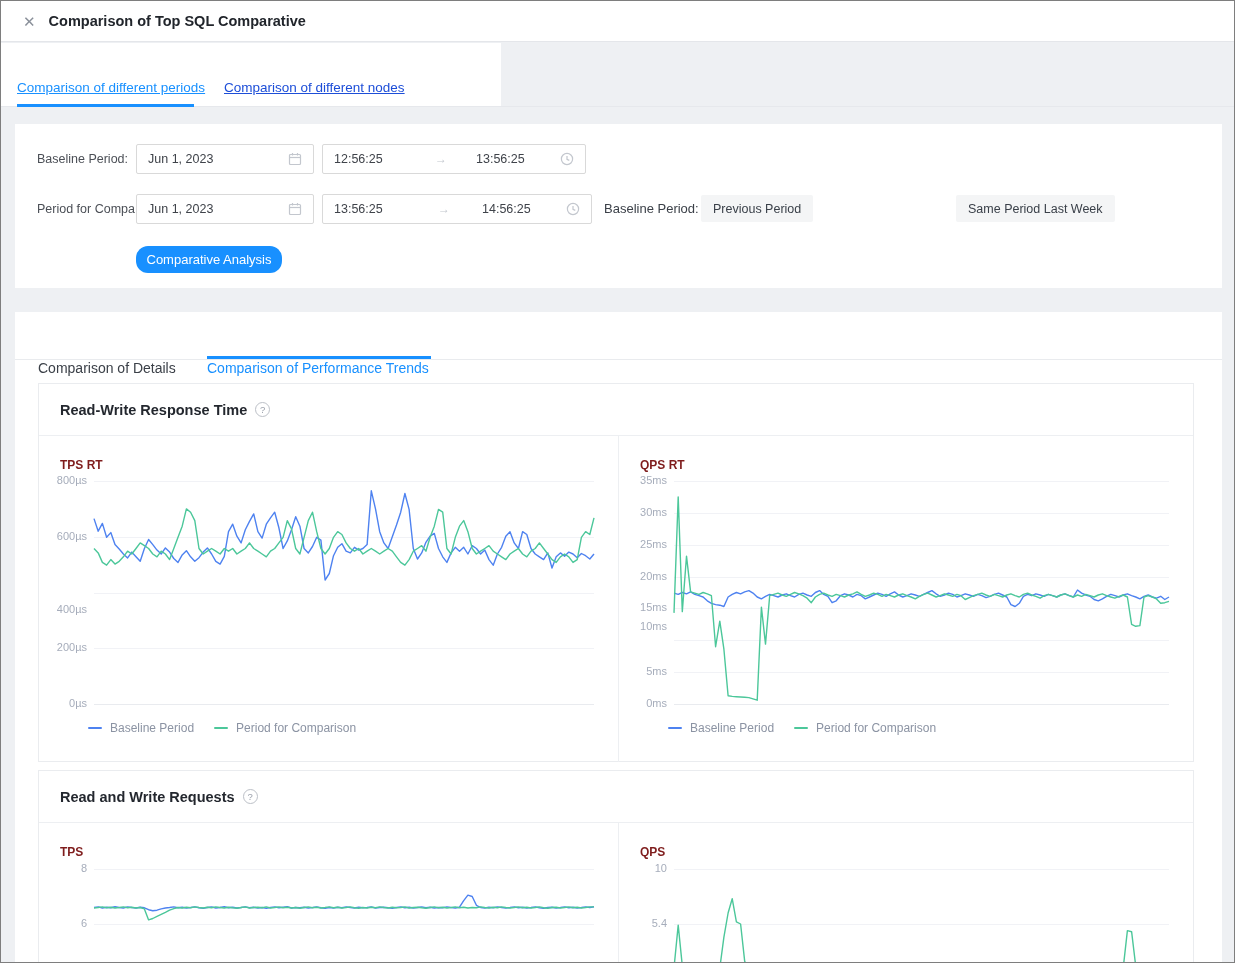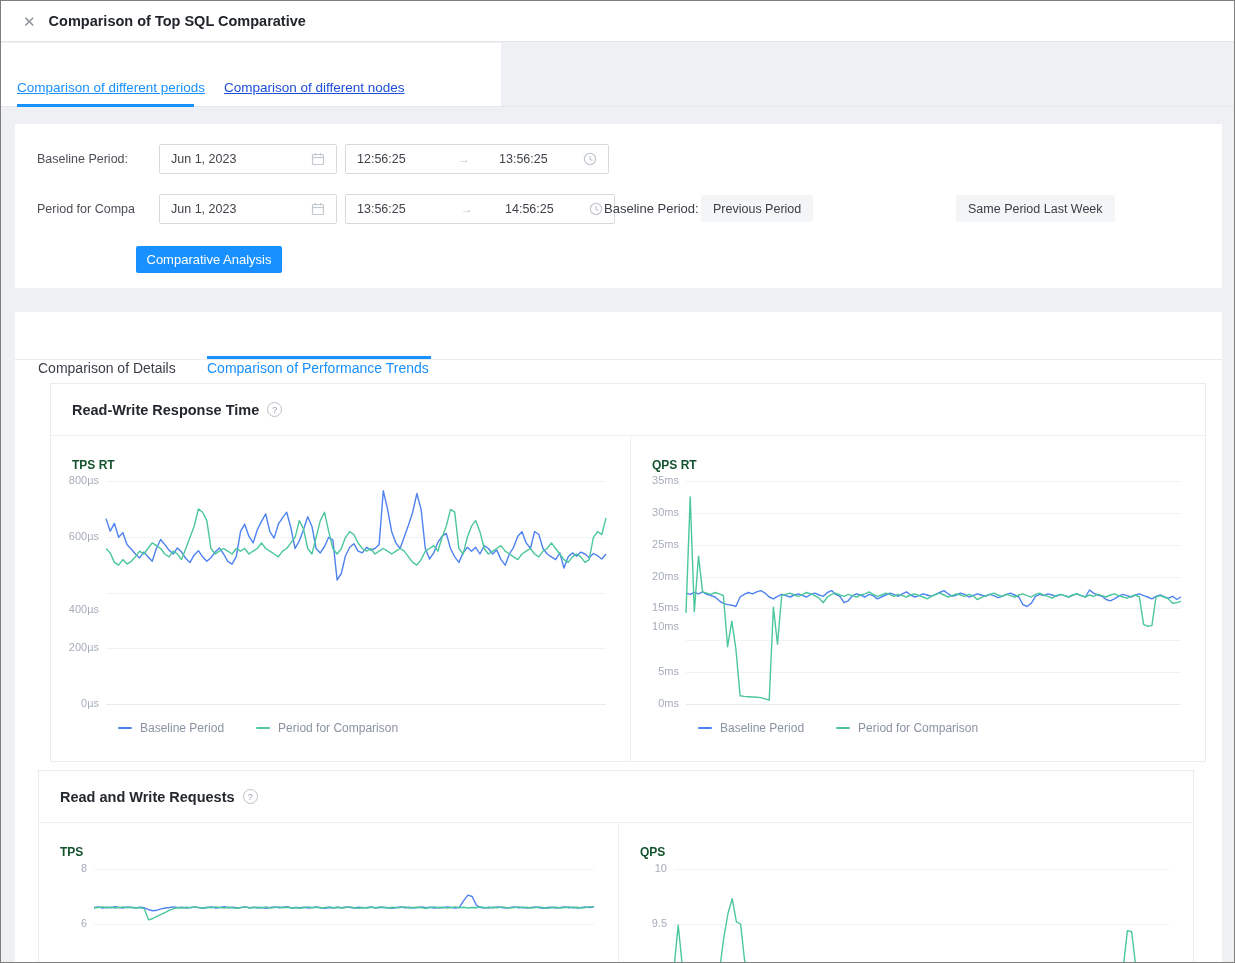--- a/index.html
+++ b/index.html
@@ -20,61 +20,61 @@
   .tab1 { position:absolute; top:79px; font-size:13.5px; cursor:pointer;text-decoration:underline; }
   .tab1.t1 { left:16px; color:#1890ff; }
   .tab1.t2 { left:223px; color:#1d4ed8; }
   .tab1-underline { position:absolute; left:16px; top:103px; width:177px; height:3px; background:#1890ff; }
 
   
   .form-card { position:absolute; left:14px; top:123px; width:1207px; height:164px; background:#fff; }
   .f-label { position:absolute; font-size:12.5px; color:#4b4f56; line-height:30px;
              white-space:nowrap; overflow:hidden; }
   .inp { position:absolute; height:30px; background:#fff; border:1px solid #d9d9d9; border-radius:2px;
-         display:flex; align-items:center; font-size:12.5px; color:#3f434a; padding:0 11px;margin-left:23px; }
+         display:flex; align-items:center; font-size:12.5px; color:#3f434a; padding:0 11px; }
   .inp .flex1 { flex:1; }
   .inp .arrow { color:#c3c7ce; font-size:12px; padding:0 4px; }
   .inp svg { flex:none; }
   .chip { position:absolute; top:71px; height:27px; background:#f4f5f6; border-radius:2px;
           font-size:12.5px; color:#3a4049; display:flex; align-items:center; justify-content:center;
           cursor:pointer; padding:0 12px; }
   .btn-primary { position:absolute; left:121px; top:122px; width:146px; height:27px; background:#1890ff;
-          border:none; border-radius:2px; color:#fff; font-size:13px; cursor:pointer;
+          border:none; border-radius:12px; color:#fff; font-size:13px; cursor:pointer;
           font-family:inherit; }
 
   
   .main-card { position:absolute; left:14px; top:311px; width:1207px; height:760px; background:#fff; }
   .tab2 { position:absolute; top:17px; font-size:14px; cursor:pointer;margin-top:31px; }
   .tab2.t1 { left:23px; color:#3b4048; }
   .tab2.t2 { left:192px; color:#1890ff; }
   .tab2-underline { position:absolute; left:192px; top:44px; width:224px; height:3px; background:#1890ff; }
   .tabbar2-line { position:absolute; left:0; top:47px; width:100%; height:1px; background:#e9ebee; }
 
   .section { position:absolute; left:23px; width:1156px; border:1px solid #eaecef; background:#fff; }
-  .sec1 { top:71px; height:379px;margin-left:12px; }
+  .sec1 { top:71px; height:379px; }
   .sec2 { top:458px; height:400px; }
   .sec-title-row { height:52px; border-bottom:1px solid #edeff2; display:flex; align-items:center;
                    padding-left:21px; }
   .sec-title { font-size:14.5px; font-weight:bold; color:#23272e; }
   .qmark { width:15px; height:15px; border:1px solid #bcc0c7; border-radius:50%; margin-left:8px;
            display:flex; align-items:center; justify-content:center; font-size:9.5px; color:#9aa0ab; }
   .charts-row { display:flex; }
   .chart { position:relative; }
   .chart.left { width:580px; border-right:1px solid #edeff2; }
   .chart.right { flex:1; }
   .sec1 .chart { height:326px; }
   .sec2 .chart { height:346px; }
-  .chart-title { position:absolute; left:21px; top:22px; font-size:12px; font-weight:bold; color:#14532d; }
+  .chart-title { position:absolute; left:21px; top:22px; font-size:12px; font-weight:bold; color:#7f1d1d; }
   .plot { position:absolute; left:55px; right:24px; }
   .sec1 .plot { top:45px; height:223px; }
   .sec2 .plot { top:46px; height:160px; }
   .gridline { position:absolute; left:0; width:100%; height:1px; background:#f1f2f6; }
   .gridline.zero { background:#e9ebef; }
   .tick-label { position:absolute; left:0; width:48px; text-align:right; font-size:11px; color:#a6adbb; }
-  .legend { position:absolute; left:67px; top:285px; display:flex; gap:32px; }
+  .legend { position:absolute; left:49px; top:285px; display:flex; gap:20px; }
   .legend-item { display:flex; align-items:center; cursor:pointer; }
   .legend-dash { width:14px; height:2.5px; border-radius:1px; margin-right:8px; }
   .legend-label { font-size:12px; color:#8b93a3; }
   svg.series { position:absolute; left:0; top:0; overflow:visible; }
 </style>
 </head>
 <body>
 
 <div class="screen">
 
@@ -243,19 +243,19 @@
           <div class="chart-title">QPS</div>
           <div class="plot">
               <div class="gridline" style="top: 0px;"></div>
               <div class="gridline" style="top: 55.0206px;"></div>
               <svg class="series" width="495" height="160">
                 <polyline points="0.0,99.0 4.2,98.6 8.3,99.0 12.5,98.8 16.6,99.0 20.8,98.6 25.0,99.0 29.1,98.8 33.3,99.0 37.4,98.6 41.6,99.0 45.8,98.8 49.9,99.0 54.1,98.6 58.2,99.0 62.4,98.8 66.6,99.0 70.7,98.6 74.9,99.0 79.0,98.8 83.2,99.0 87.4,98.6 91.5,99.0 95.7,98.8 99.8,99.0 104.0,98.6 108.2,99.0 112.3,98.8 116.5,99.0 120.6,98.6 124.8,99.0 128.9,98.8 133.1,99.0 137.3,98.6 141.4,99.0 145.6,98.8 149.7,99.0 153.9,98.6 158.1,99.0 162.2,98.8 166.4,99.0 170.5,98.6 174.7,99.0 178.9,98.8 183.0,99.0 187.2,98.6 191.3,99.0 195.5,98.8 199.7,99.0 203.8,98.6 208.0,99.0 212.1,98.8 216.3,99.0 220.5,98.6 224.6,99.0 228.8,98.8 232.9,99.0 237.1,98.6 241.3,99.0 245.4,98.8 249.6,99.0 253.7,98.6 257.9,99.0 262.1,98.8 266.2,99.0 270.4,98.6 274.5,99.0 278.7,98.8 282.9,99.0 287.0,98.6 291.2,99.0 295.3,98.8 299.5,99.0 303.7,98.6 307.8,99.0 312.0,98.8 316.1,99.0 320.3,98.6 324.5,99.0 328.6,98.8 332.8,99.0 336.9,98.6 341.1,99.0 345.3,98.8 349.4,99.0 353.6,98.6 357.7,99.0 361.9,98.8 366.1,99.0 370.2,98.6 374.4,99.0 378.5,98.8 382.7,99.0 386.8,98.6 391.0,99.0 395.2,98.8 399.3,99.0 403.5,98.6 407.6,99.0 411.8,98.8 416.0,99.0 420.1,98.6 424.3,99.0 428.4,98.8 432.6,99.0 436.8,98.6 440.9,99.0 445.1,98.8 449.2,99.0 453.4,98.6 457.6,99.0 461.7,98.8 465.9,99.0 470.0,98.6 474.2,99.0 478.4,98.8 482.5,99.0 486.7,98.6 490.8,99.0 495.0,98.8" fill="none" stroke="#4e82f0" stroke-width="1.4" stroke-linejoin="round"></polyline>
                 <polyline points="0.0,99.0 4.2,56.1 8.3,96.8 12.5,99.0 16.6,98.6 20.8,99.0 25.0,98.8 29.1,99.0 33.3,98.6 37.4,99.0 41.6,98.8 45.8,99.0 49.9,68.2 54.1,44.0 58.2,29.7 62.4,52.8 66.6,55.0 70.7,92.4 74.9,99.0 79.0,98.6 83.2,99.0 87.4,98.8 91.5,99.0 95.7,98.6 99.8,99.0 104.0,98.8 108.2,99.0 112.3,98.6 116.5,99.0 120.6,98.8 124.8,99.0 128.9,98.6 133.1,99.0 137.3,98.8 141.4,99.0 145.6,98.6 149.7,99.0 153.9,98.8 158.1,99.0 162.2,98.6 166.4,99.0 170.5,98.8 174.7,99.0 178.9,98.6 183.0,99.0 187.2,98.8 191.3,99.0 195.5,98.6 199.7,99.0 203.8,98.8 208.0,99.0 212.1,98.6 216.3,99.0 220.5,98.8 224.6,99.0 228.8,98.6 232.9,99.0 237.1,98.8 241.3,99.0 245.4,98.6 249.6,99.0 253.7,98.8 257.9,99.0 262.1,98.6 266.2,99.0 270.4,98.8 274.5,99.0 278.7,98.6 282.9,99.0 287.0,98.8 291.2,99.0 295.3,98.6 299.5,99.0 303.7,98.8 307.8,99.0 312.0,98.6 316.1,99.0 320.3,98.8 324.5,99.0 328.6,98.6 332.8,99.0 336.9,98.8 341.1,99.0 345.3,98.6 349.4,99.0 353.6,98.8 357.7,99.0 361.9,98.6 366.1,99.0 370.2,98.8 374.4,99.0 378.5,98.6 382.7,99.0 386.8,98.8 391.0,99.0 395.2,98.6 399.3,99.0 403.5,98.8 407.6,99.0 411.8,98.6 416.0,99.0 420.1,98.8 424.3,99.0 428.4,98.6 432.6,99.0 436.8,98.8 440.9,99.0 445.1,98.6 449.2,99.0 453.4,61.6 457.6,62.7 461.7,96.8 465.9,99.0 470.0,98.6 474.2,99.0 478.4,98.8 482.5,99.0 486.7,98.6 490.8,99.0 495.0,98.8" fill="none" stroke="#4cc79a" stroke-width="1.4" stroke-linejoin="round"></polyline>
               </svg>
             </div>
         <div class="tick-label" style="top: 39px;">10</div>
-            <div class="tick-label" style="top: 94.0206px;">9.5</div>
+            <div class="tick-label" style="top: 94.0206px;">5.4</div>
           </div>
       </div>
     </div>
   </div>
 
 </div>
 
 </body></html>

